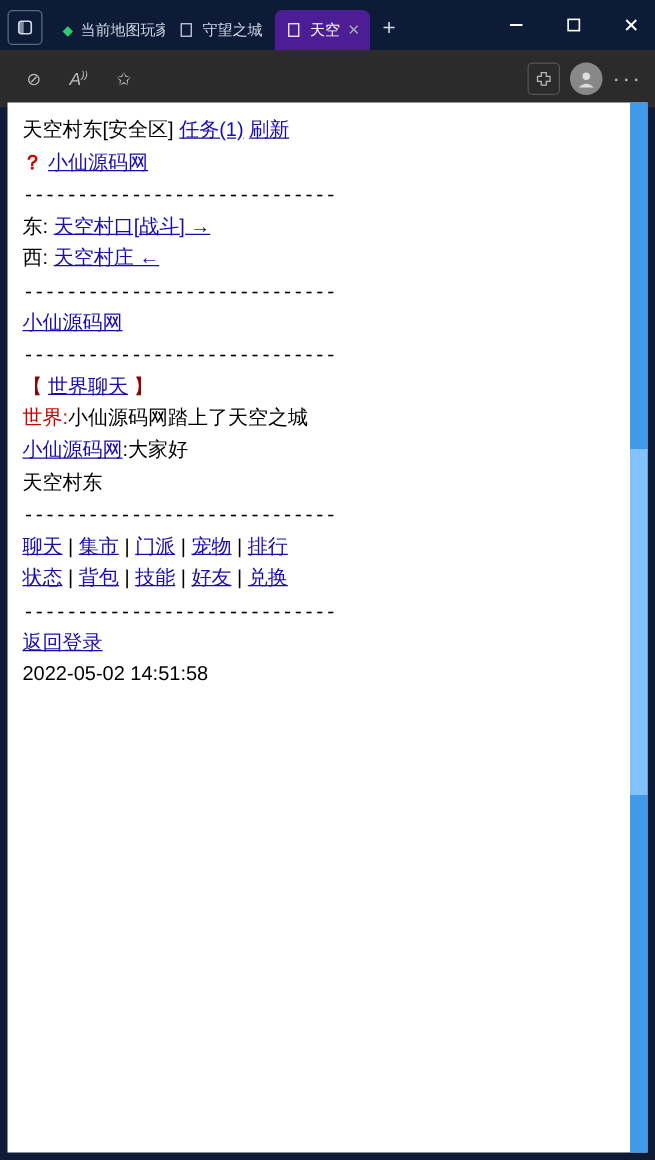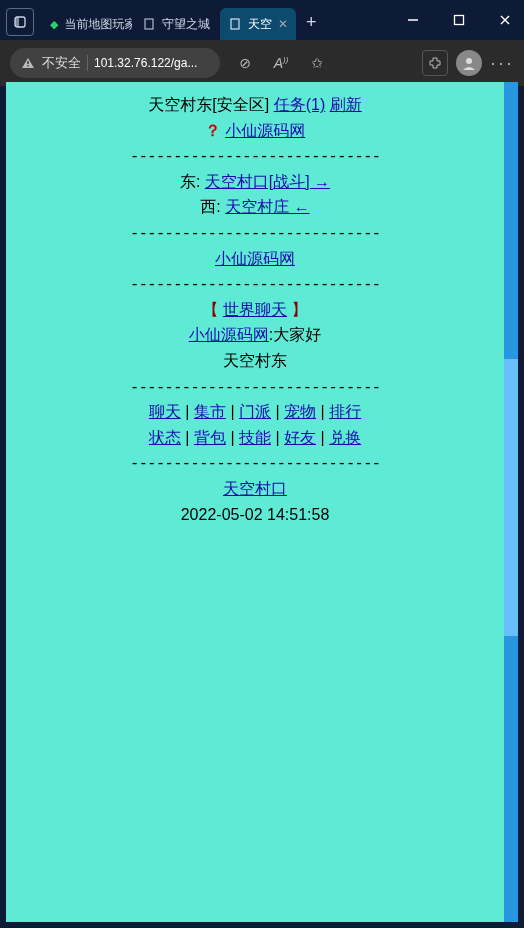--- a/index.html
+++ b/index.html
@@ -35,21 +35,21 @@
     align-items: center;
     padding: 0 8px;
     color: #cfd7e6;
     font-size: 12px;
     gap: 6px;
     border-radius: 6px 6px 0 0;
     max-width: 90px;
     overflow: hidden;
     white-space: nowrap;
   }
-  .tab.active { background: #0c4a6e; color: #fff; }
+  .tab.active { background: #4c1d95; color: #fff; }
   .tab .favicon { width: 14px; height: 14px; display: inline-flex; align-items: center; justify-content: center; font-size: 11px; }
   .tab .close-x { font-size: 12px; color: #aaa; }
   .new-tab { color: #cfd7e6; font-size: 18px; padding: 0 8px; align-self: center; }
   .address-row {
     height: 46px;
     background: #2b2b2b;
     display: flex;
     align-items: center;
     padding: 0 10px;
     gap: 8px;
@@ -74,23 +74,22 @@
   .spacer { flex: 1; }
   .ext-btn { width:26px;height:26px;border:1px solid #555;border-radius:4px;display:flex;align-items:center;justify-content:center;color:#bbb; }
   .avatar { width:26px;height:26px;border-radius:50%;background:#888; display:flex;align-items:center;justify-content:center;}
   .more-btn { color:#bbb; font-size:18px; letter-spacing:2px; }
   .viewport {
     position: absolute;
     top: 82px;
     left: 6px;
     right: 6px;
     bottom: 6px;
-    background: #5eead4;
-    display: flex;
-    text-align: center;
+    background: #ffffff;
+    display: flex;
   }
   .page {
     flex: 1;
     padding: 10px 12px;
     font-size: 16px;
     line-height: 1.6;
     color: #000;
     overflow: hidden;
   }
   .page a { color: #1a0dab; text-decoration: underline; cursor: pointer; }
@@ -154,32 +153,20 @@
           <rect x="2" y="1" width="8" height="10" stroke="#fff" fill="none"></rect>
         </svg>
       </span>
     <span>天空</span>
     <span class="close-x">✕</span>
   </div>
   <div class="new-tab">+</div>
 </div>
 
 <div class="address-row">
-  <div class="address-bar">
-    <span class="addr-warn">
-        <svg width="14" height="14">
-          <polygon points="7,2 13,12 1,12" fill="#bbb"></polygon>
-          <rect x="6.3" y="5" width="1.4" height="3" fill="#2b2b2b"></rect>
-          <rect x="6.3" y="9" width="1.4" height="1.4" fill="#2b2b2b"></rect>
-        </svg>
-      </span>
-    <span>不安全</span>
-    <span class="addr-sep"></span>
-    <span class="addr-url">101.32.76.122/ga...</span>
-  </div>
   <div class="addr-icons">
     <span>⊘</span>
     <span style="font-style:italic;">A<sup style="font-size:8px;">))</sup></span>
     <span>✩</span>
   </div>
   <div class="spacer"></div>
   <div class="ext-btn">
       <svg width="14" height="14">
         <path d="M5 2 h4 v3 h3 v4 h-3 v3 h-4 v-3 h-3 v-4 h3 z" stroke="#bbb" fill="none"></path>
       </svg>
@@ -213,36 +200,39 @@
       <span>西:</span>
       <a>天空村庄 ←</a>
     </div>
     <div class="sep">-----------------------------</div>
     <div><a>小仙源码网</a></div>
     <div class="sep">-----------------------------</div>
     <div>
       <span class="darkred">【 </span><a>世界聊天</a><span class="darkred"> 】</span>
     </div>
     <div>
+      <span class="red">世界:</span><span>小仙源码网踏上了天空之城</span>
+    </div>
+    <div>
       <a>小仙源码网</a><span>:大家好</span>
     </div>
     <div>天空村东</div>
     <div class="sep">-----------------------------</div>
     <div>
       <a>聊天</a> <span class="pipe">|</span>
       <a>集市</a> <span class="pipe">|</span>
       <a>门派</a> <span class="pipe">|</span>
       <a>宠物</a> <span class="pipe">|</span>
       <a>排行</a>
     </div>
     <div>
       <a>状态</a> <span class="pipe">|</span>
       <a>背包</a> <span class="pipe">|</span>
       <a>技能</a> <span class="pipe">|</span>
       <a>好友</a> <span class="pipe">|</span>
       <a>兑换</a>
     </div>
     <div class="sep">-----------------------------</div>
-    <div><a>天空村口</a></div>
+    <div><a>返回登录</a></div>
     <div>2022-05-02 14:51:58</div>
   </div>
   <div class="side-strip"></div>
 </div>
 
 </body></html>

